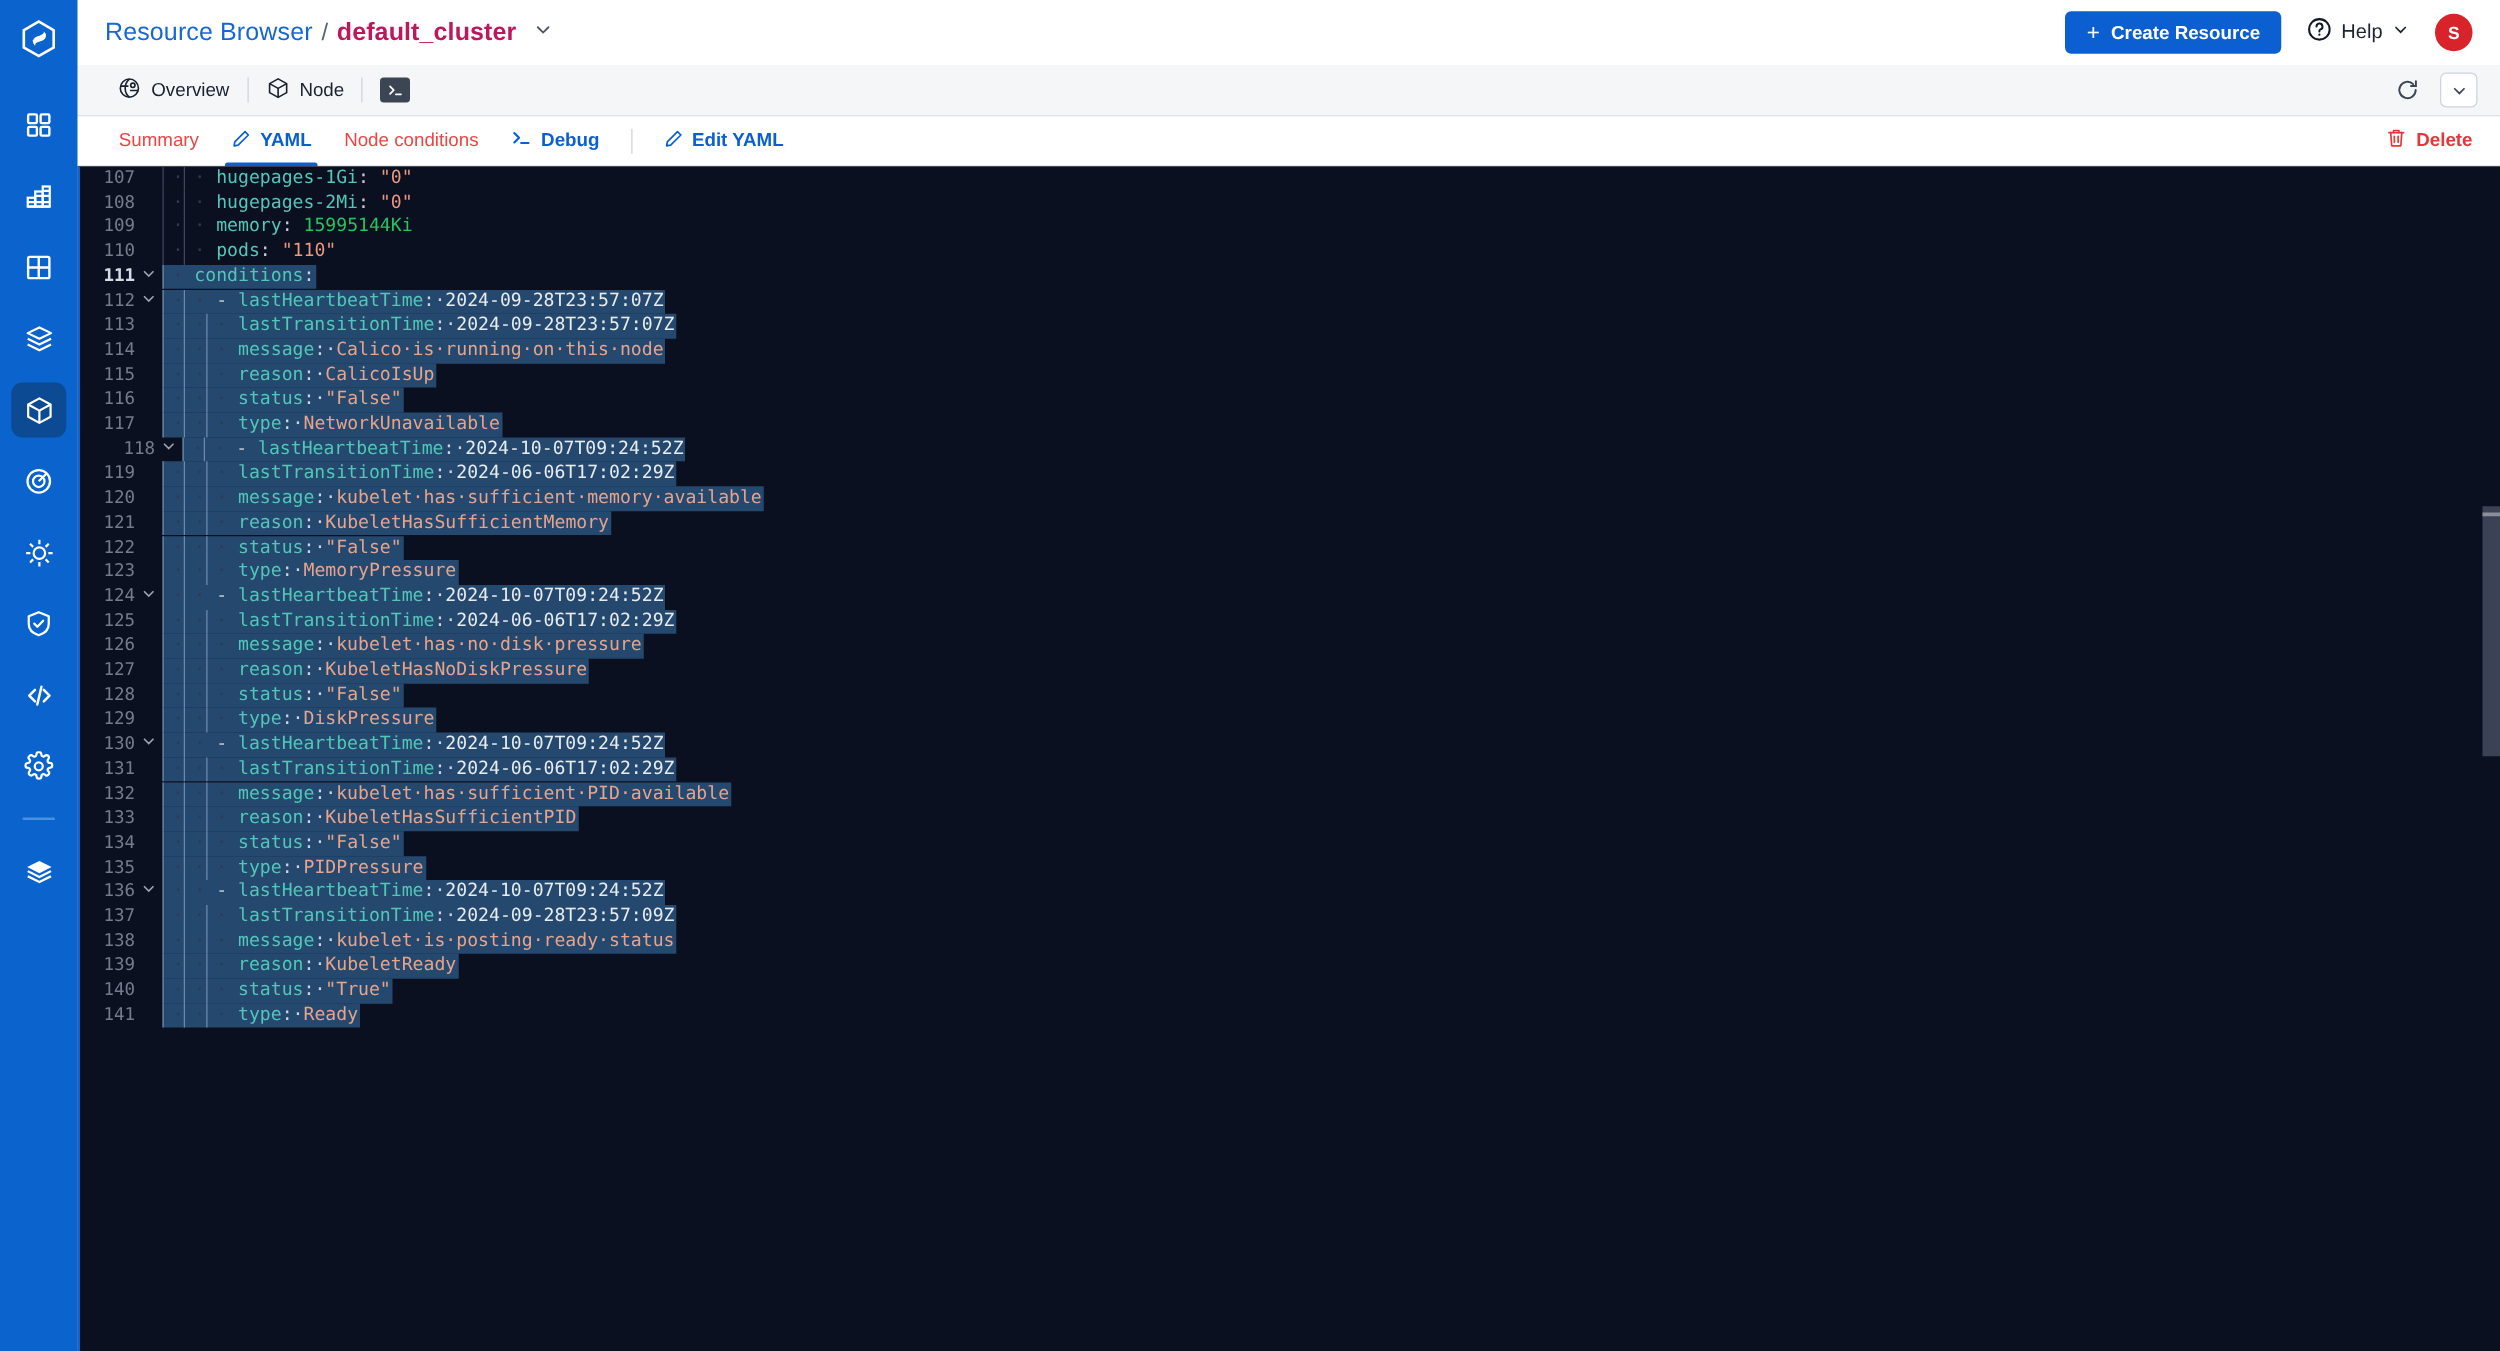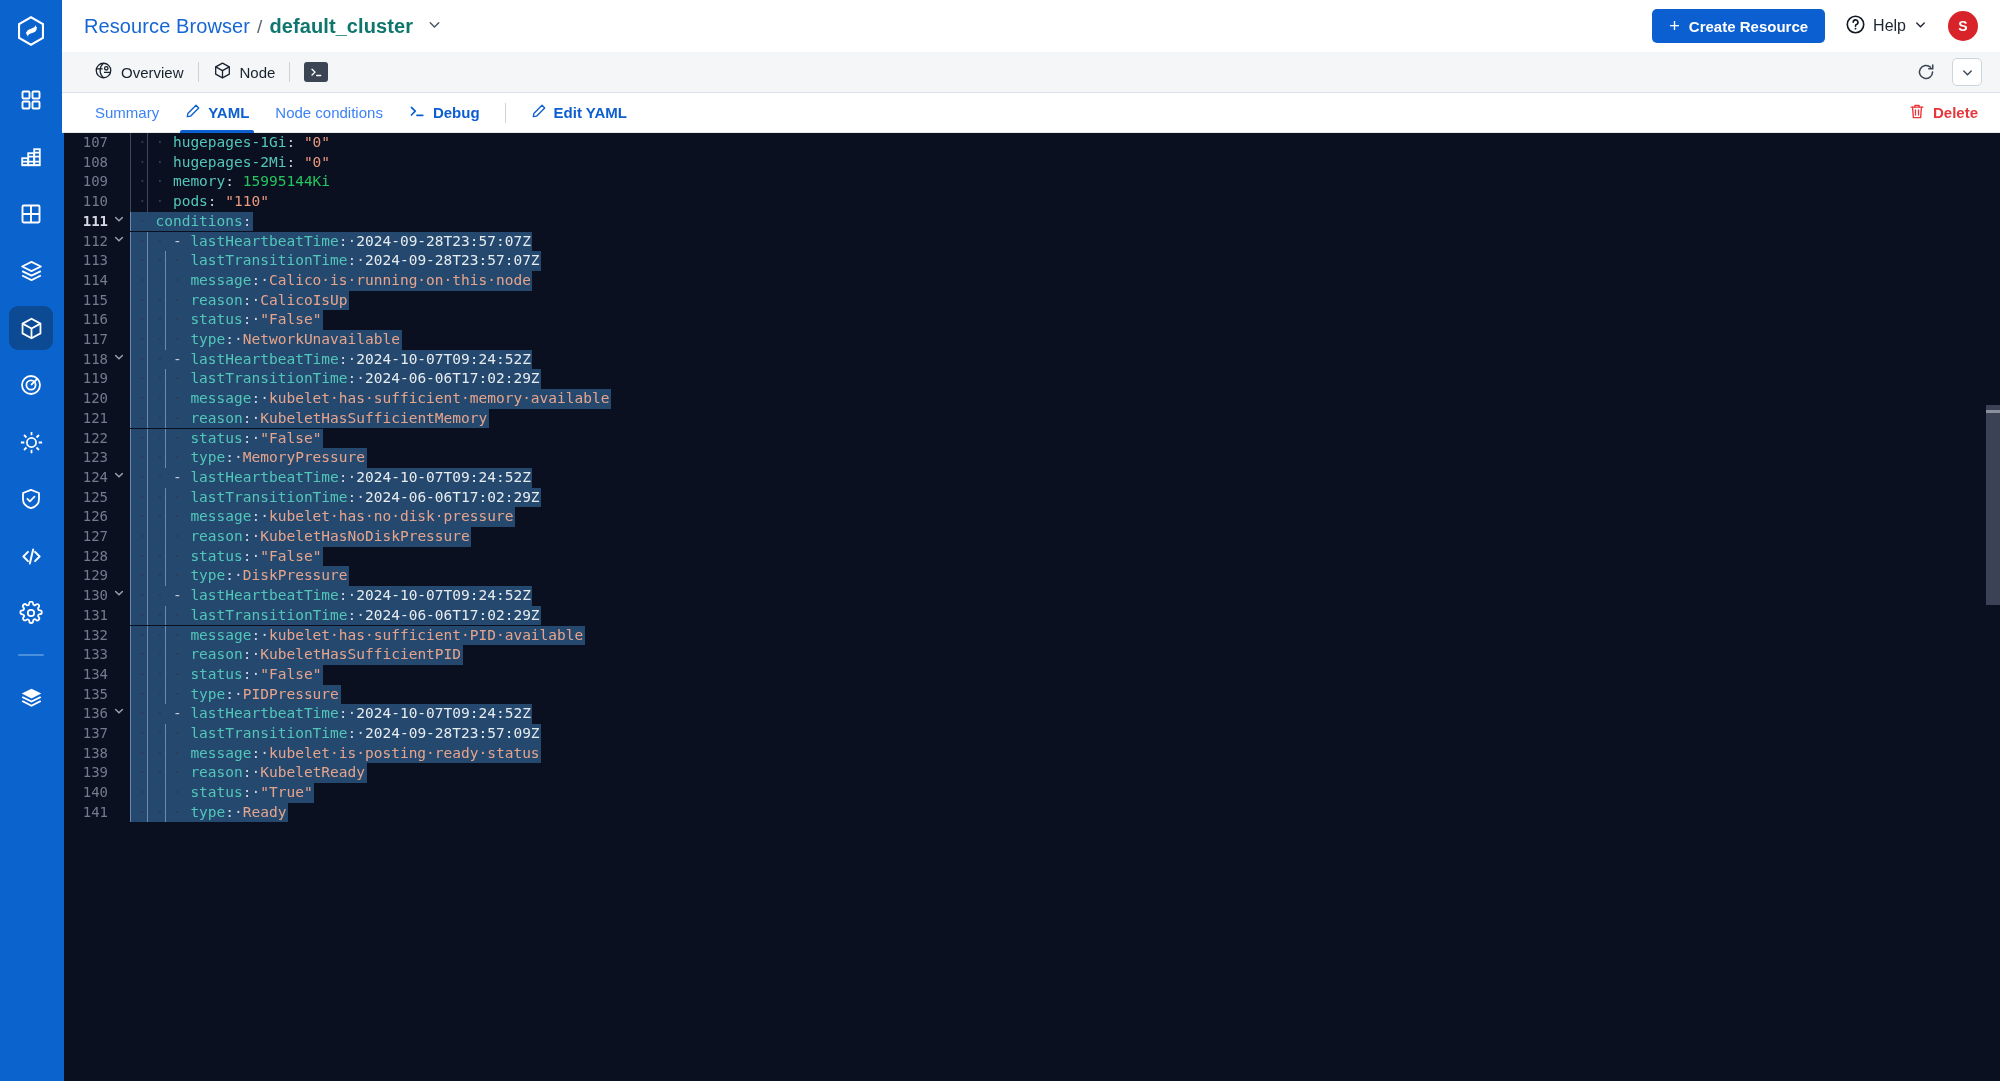--- a/index.html
+++ b/index.html
@@ -44,21 +44,21 @@
     height: 52px; flex: 0 0 52px;
     display: flex; align-items: center;
     padding: 0 22px 0 22px;
     background: #ffffff;
   }
   .crumb-wrap { display: flex; align-items: baseline; gap: 7px; }
   .crumb-link {
     color: #1666d4; font-size: 20px; font-weight: 400; cursor: pointer; letter-spacing: .1px;
   }
   .crumb-slash { color: #5a6472; font-size: 19px; }
-  .crumb-current { color: #0f766e; font-size: 20px; font-weight: 700; letter-spacing: .1px; }
+  .crumb-current { color: #be185d; font-size: 20px; font-weight: 700; letter-spacing: .1px; }
   .crumb-caret { margin-left: 6px; color: #4b5565; display: inline-flex; align-items: center; }
 
   .header-right { margin-left: auto; display: flex; align-items: center; gap: 20px; }
   #create-resource {
     background: #0b5fd0; color: #fff; border: none; border-radius: 5px;
     height: 34px; padding: 0 17px; font-size: 15px; font-weight: 700;
     display: flex; align-items: center; gap: 9px; cursor: pointer;
     font-family: "Liberation Sans", sans-serif;
   }
   #create-resource .plus { font-size: 18px; font-weight: 400; line-height: 1; }
@@ -112,21 +112,21 @@
 
   
   #subbar {
     height: 40px; flex: 0 0 40px; background: #ffffff;
     display: flex; align-items: center; padding: 0 18px 0 20px;
     gap: 0; border-bottom: 1px solid #e6eaee;
   }
   .sub-item {
     display: flex; align-items: center; gap: 7px;
     height: 40px; padding: 0 13px;
-    font-size: 15px; color: #3b82f6; cursor: pointer;
+    font-size: 15px; color: #ef4444; cursor: pointer;
     position: relative;
   }
   .sub-item.active { color: #0b5fd0; font-weight: 700; }
   .sub-item.active::after {
     content: ""; position: absolute; left: 8px; right: 8px; bottom: 0;
     height: 3px; background: #0b5fd0; border-radius: 2px 2px 0 0;
   }
   .sub-item.linkish { color: #0b5fd0; font-weight: 700; }
   .sub-div { width: 1px; height: 20px; background: #ccd3db; margin: 0 12px; }
   .sub-right { margin-left: auto; display: flex; align-items: center; }
@@ -459,21 +459,21 @@
                 <path d="M2.6 4.4 L6 7.8 L9.4 4.4"></path>
               </svg></div><div class="codecell"><div class="sel" style="left: 0px; width: 123.36px;"></div><span class="seg ws">· </span><span class="seg k">conditions</span><span class="seg p" style="color: rgb(207, 213, 224);">:</span><div class="indent" style="left: 0px; background: rgb(110, 137, 171);"></div></div></div>
           <div class="code-line" style="top: 98.5px; position: absolute; left: 0px; right: 0px;"><div class="gutter">112</div><div class="fold"><svg width="12" height="12" viewBox="0 0 12 12" fill="none" stroke="#99a2b2" stroke-width="1.4" stroke-linecap="round">
                 <path d="M2.6 4.4 L6 7.8 L9.4 4.4"></path>
               </svg></div><div class="codecell"><div class="sel" style="left: 0px; width: 402.4px;"></div><span class="seg ws">· · </span><span class="seg dash">- </span><span class="seg k">lastHeartbeatTime</span><span class="seg p" style="color: rgb(207, 213, 224);">:·</span><span class="seg date" style="color: rgb(231, 236, 239);">2024-09-28T23:57:07Z</span><div class="indent" style="left: 0px; background: rgb(110, 137, 171);"></div><div class="indent" style="left: 17.44px; background: rgb(110, 137, 171);"></div></div></div>
           <div class="code-line" style="top: 118.2px; position: absolute; left: 0px; right: 0px;"><div class="gutter">113</div><div class="fold"></div><div class="codecell"><div class="sel" style="left: 0px; width: 411.12px;"></div><span class="seg ws">· · · </span><span class="seg k">lastTransitionTime</span><span class="seg p" style="color: rgb(207, 213, 224);">:·</span><span class="seg date" style="color: rgb(231, 236, 239);">2024-09-28T23:57:07Z</span><div class="indent" style="left: 0px; background: rgb(110, 137, 171);"></div><div class="indent" style="left: 17.44px; background: rgb(110, 137, 171);"></div><div class="indent" style="left: 34.88px; background: rgb(110, 137, 171);"></div></div></div>
           <div class="code-line" style="top: 137.9px; position: absolute; left: 0px; right: 0px;"><div class="gutter">114</div><div class="fold"></div><div class="codecell"><div class="sel" style="left: 0px; width: 402.4px;"></div><span class="seg ws">· · · </span><span class="seg k">message</span><span class="seg p" style="color: rgb(207, 213, 224);">:·</span><span class="seg v" style="color: rgb(230, 164, 140);">Calico·is·running·on·this·node</span><div class="indent" style="left: 0px; background: rgb(110, 137, 171);"></div><div class="indent" style="left: 17.44px; background: rgb(110, 137, 171);"></div><div class="indent" style="left: 34.88px; background: rgb(110, 137, 171);"></div></div></div>
           <div class="code-line" style="top: 157.6px; position: absolute; left: 0px; right: 0px;"><div class="gutter">115</div><div class="fold"></div><div class="codecell"><div class="sel" style="left: 0px; width: 219.28px;"></div><span class="seg ws">· · · </span><span class="seg k">reason</span><span class="seg p" style="color: rgb(207, 213, 224);">:·</span><span class="seg v" style="color: rgb(230, 164, 140);">CalicoIsUp</span><div class="indent" style="left: 0px; background: rgb(110, 137, 171);"></div><div class="indent" style="left: 17.44px; background: rgb(110, 137, 171);"></div><div class="indent" style="left: 34.88px; background: rgb(110, 137, 171);"></div></div></div>
           <div class="code-line" style="top: 177.3px; position: absolute; left: 0px; right: 0px;"><div class="gutter">116</div><div class="fold"></div><div class="codecell"><div class="sel" style="left: 0px; width: 193.12px;"></div><span class="seg ws">· · · </span><span class="seg k">status</span><span class="seg p" style="color: rgb(207, 213, 224);">:·</span><span class="seg v" style="color: rgb(230, 164, 140);">"False"</span><div class="indent" style="left: 0px; background: rgb(110, 137, 171);"></div><div class="indent" style="left: 17.44px; background: rgb(110, 137, 171);"></div><div class="indent" style="left: 34.88px; background: rgb(110, 137, 171);"></div></div></div>
           <div class="code-line" style="top: 197px; position: absolute; left: 0px; right: 0px;"><div class="gutter">117</div><div class="fold"></div><div class="codecell"><div class="sel" style="left: 0px; width: 271.6px;"></div><span class="seg ws">· · · </span><span class="seg k">type</span><span class="seg p" style="color: rgb(207, 213, 224);">:·</span><span class="seg v" style="color: rgb(230, 164, 140);">NetworkUnavailable</span><div class="indent" style="left: 0px; background: rgb(110, 137, 171);"></div><div class="indent" style="left: 17.44px; background: rgb(110, 137, 171);"></div><div class="indent" style="left: 34.88px; background: rgb(110, 137, 171);"></div></div></div>
-          <div class="code-line" style="top: 216.7px; position: absolute; left: 0px; right: 0px;"><div class="gutter">118</div><div class="fold"><svg width="12" height="12" viewBox="0 0 12 12" fill="none" stroke="#99a2b2" stroke-width="1.4" stroke-linecap="round">
+          <div class="code-line" style="top: 216.7px; position: absolute; left: 16px; right: 0px;"><div class="gutter">118</div><div class="fold"><svg width="12" height="12" viewBox="0 0 12 12" fill="none" stroke="#99a2b2" stroke-width="1.4" stroke-linecap="round">
                 <path d="M2.6 4.4 L6 7.8 L9.4 4.4"></path>
               </svg></div><div class="codecell"><div class="sel" style="left: 0px; width: 402.4px;"></div><span class="seg ws">· · </span><span class="seg dash">- </span><span class="seg k">lastHeartbeatTime</span><span class="seg p" style="color: rgb(207, 213, 224);">:·</span><span class="seg date" style="color: rgb(231, 236, 239);">2024-10-07T09:24:52Z</span><div class="indent" style="left: 0px; background: rgb(110, 137, 171);"></div><div class="indent" style="left: 17.44px; background: rgb(110, 137, 171);"></div></div></div>
           <div class="code-line" style="top: 236.4px; position: absolute; left: 0px; right: 0px;"><div class="gutter">119</div><div class="fold"></div><div class="codecell"><div class="sel" style="left: 0px; width: 411.12px;"></div><span class="seg ws">· · · </span><span class="seg k">lastTransitionTime</span><span class="seg p" style="color: rgb(207, 213, 224);">:·</span><span class="seg date" style="color: rgb(231, 236, 239);">2024-06-06T17:02:29Z</span><div class="indent" style="left: 0px; background: rgb(110, 137, 171);"></div><div class="indent" style="left: 17.44px; background: rgb(110, 137, 171);"></div><div class="indent" style="left: 34.88px; background: rgb(110, 137, 171);"></div></div></div>
           <div class="code-line" style="top: 256.1px; position: absolute; left: 0px; right: 0px;"><div class="gutter">120</div><div class="fold"></div><div class="codecell"><div class="sel" style="left: 0px; width: 480.88px;"></div><span class="seg ws">· · · </span><span class="seg k">message</span><span class="seg p" style="color: rgb(207, 213, 224);">:·</span><span class="seg v" style="color: rgb(230, 164, 140);">kubelet·has·sufficient·memory·available</span><div class="indent" style="left: 0px; background: rgb(110, 137, 171);"></div><div class="indent" style="left: 17.44px; background: rgb(110, 137, 171);"></div><div class="indent" style="left: 34.88px; background: rgb(110, 137, 171);"></div></div></div>
           <div class="code-line" style="top: 275.8px; position: absolute; left: 0px; right: 0px;"><div class="gutter">121</div><div class="fold"></div><div class="codecell"><div class="sel" style="left: 0px; width: 358.8px;"></div><span class="seg ws">· · · </span><span class="seg k">reason</span><span class="seg p" style="color: rgb(207, 213, 224);">:·</span><span class="seg v" style="color: rgb(230, 164, 140);">KubeletHasSufficientMemory</span><div class="indent" style="left: 0px; background: rgb(110, 137, 171);"></div><div class="indent" style="left: 17.44px; background: rgb(110, 137, 171);"></div><div class="indent" style="left: 34.88px; background: rgb(110, 137, 171);"></div></div></div>
           <div class="code-line" style="top: 295.5px; position: absolute; left: 0px; right: 0px;"><div class="gutter">122</div><div class="fold"></div><div class="codecell"><div class="sel" style="left: 0px; width: 193.12px;"></div><span class="seg ws">· · · </span><span class="seg k">status</span><span class="seg p" style="color: rgb(207, 213, 224);">:·</span><span class="seg v" style="color: rgb(230, 164, 140);">"False"</span><div class="indent" style="left: 0px; background: rgb(110, 137, 171);"></div><div class="indent" style="left: 17.44px; background: rgb(110, 137, 171);"></div><div class="indent" style="left: 34.88px; background: rgb(110, 137, 171);"></div></div></div>
           <div class="code-line" style="top: 315.2px; position: absolute; left: 0px; right: 0px;"><div class="gutter">123</div><div class="fold"></div><div class="codecell"><div class="sel" style="left: 0px; width: 236.72px;"></div><span class="seg ws">· · · </span><span class="seg k">type</span><span class="seg p" style="color: rgb(207, 213, 224);">:·</span><span class="seg v" style="color: rgb(230, 164, 140);">MemoryPressure</span><div class="indent" style="left: 0px; background: rgb(110, 137, 171);"></div><div class="indent" style="left: 17.44px; background: rgb(110, 137, 171);"></div><div class="indent" style="left: 34.88px; background: rgb(110, 137, 171);"></div></div></div>
           <div class="code-line" style="top: 334.9px; position: absolute; left: 0px; right: 0px;"><div class="gutter">124</div><div class="fold"><svg width="12" height="12" viewBox="0 0 12 12" fill="none" stroke="#99a2b2" stroke-width="1.4" stroke-linecap="round">
                 <path d="M2.6 4.4 L6 7.8 L9.4 4.4"></path>
               </svg></div><div class="codecell"><div class="sel" style="left: 0px; width: 402.4px;"></div><span class="seg ws">· · </span><span class="seg dash">- </span><span class="seg k">lastHeartbeatTime</span><span class="seg p" style="color: rgb(207, 213, 224);">:·</span><span class="seg date" style="color: rgb(231, 236, 239);">2024-10-07T09:24:52Z</span><div class="indent" style="left: 0px; background: rgb(110, 137, 171);"></div><div class="indent" style="left: 17.44px; background: rgb(110, 137, 171);"></div></div></div>

